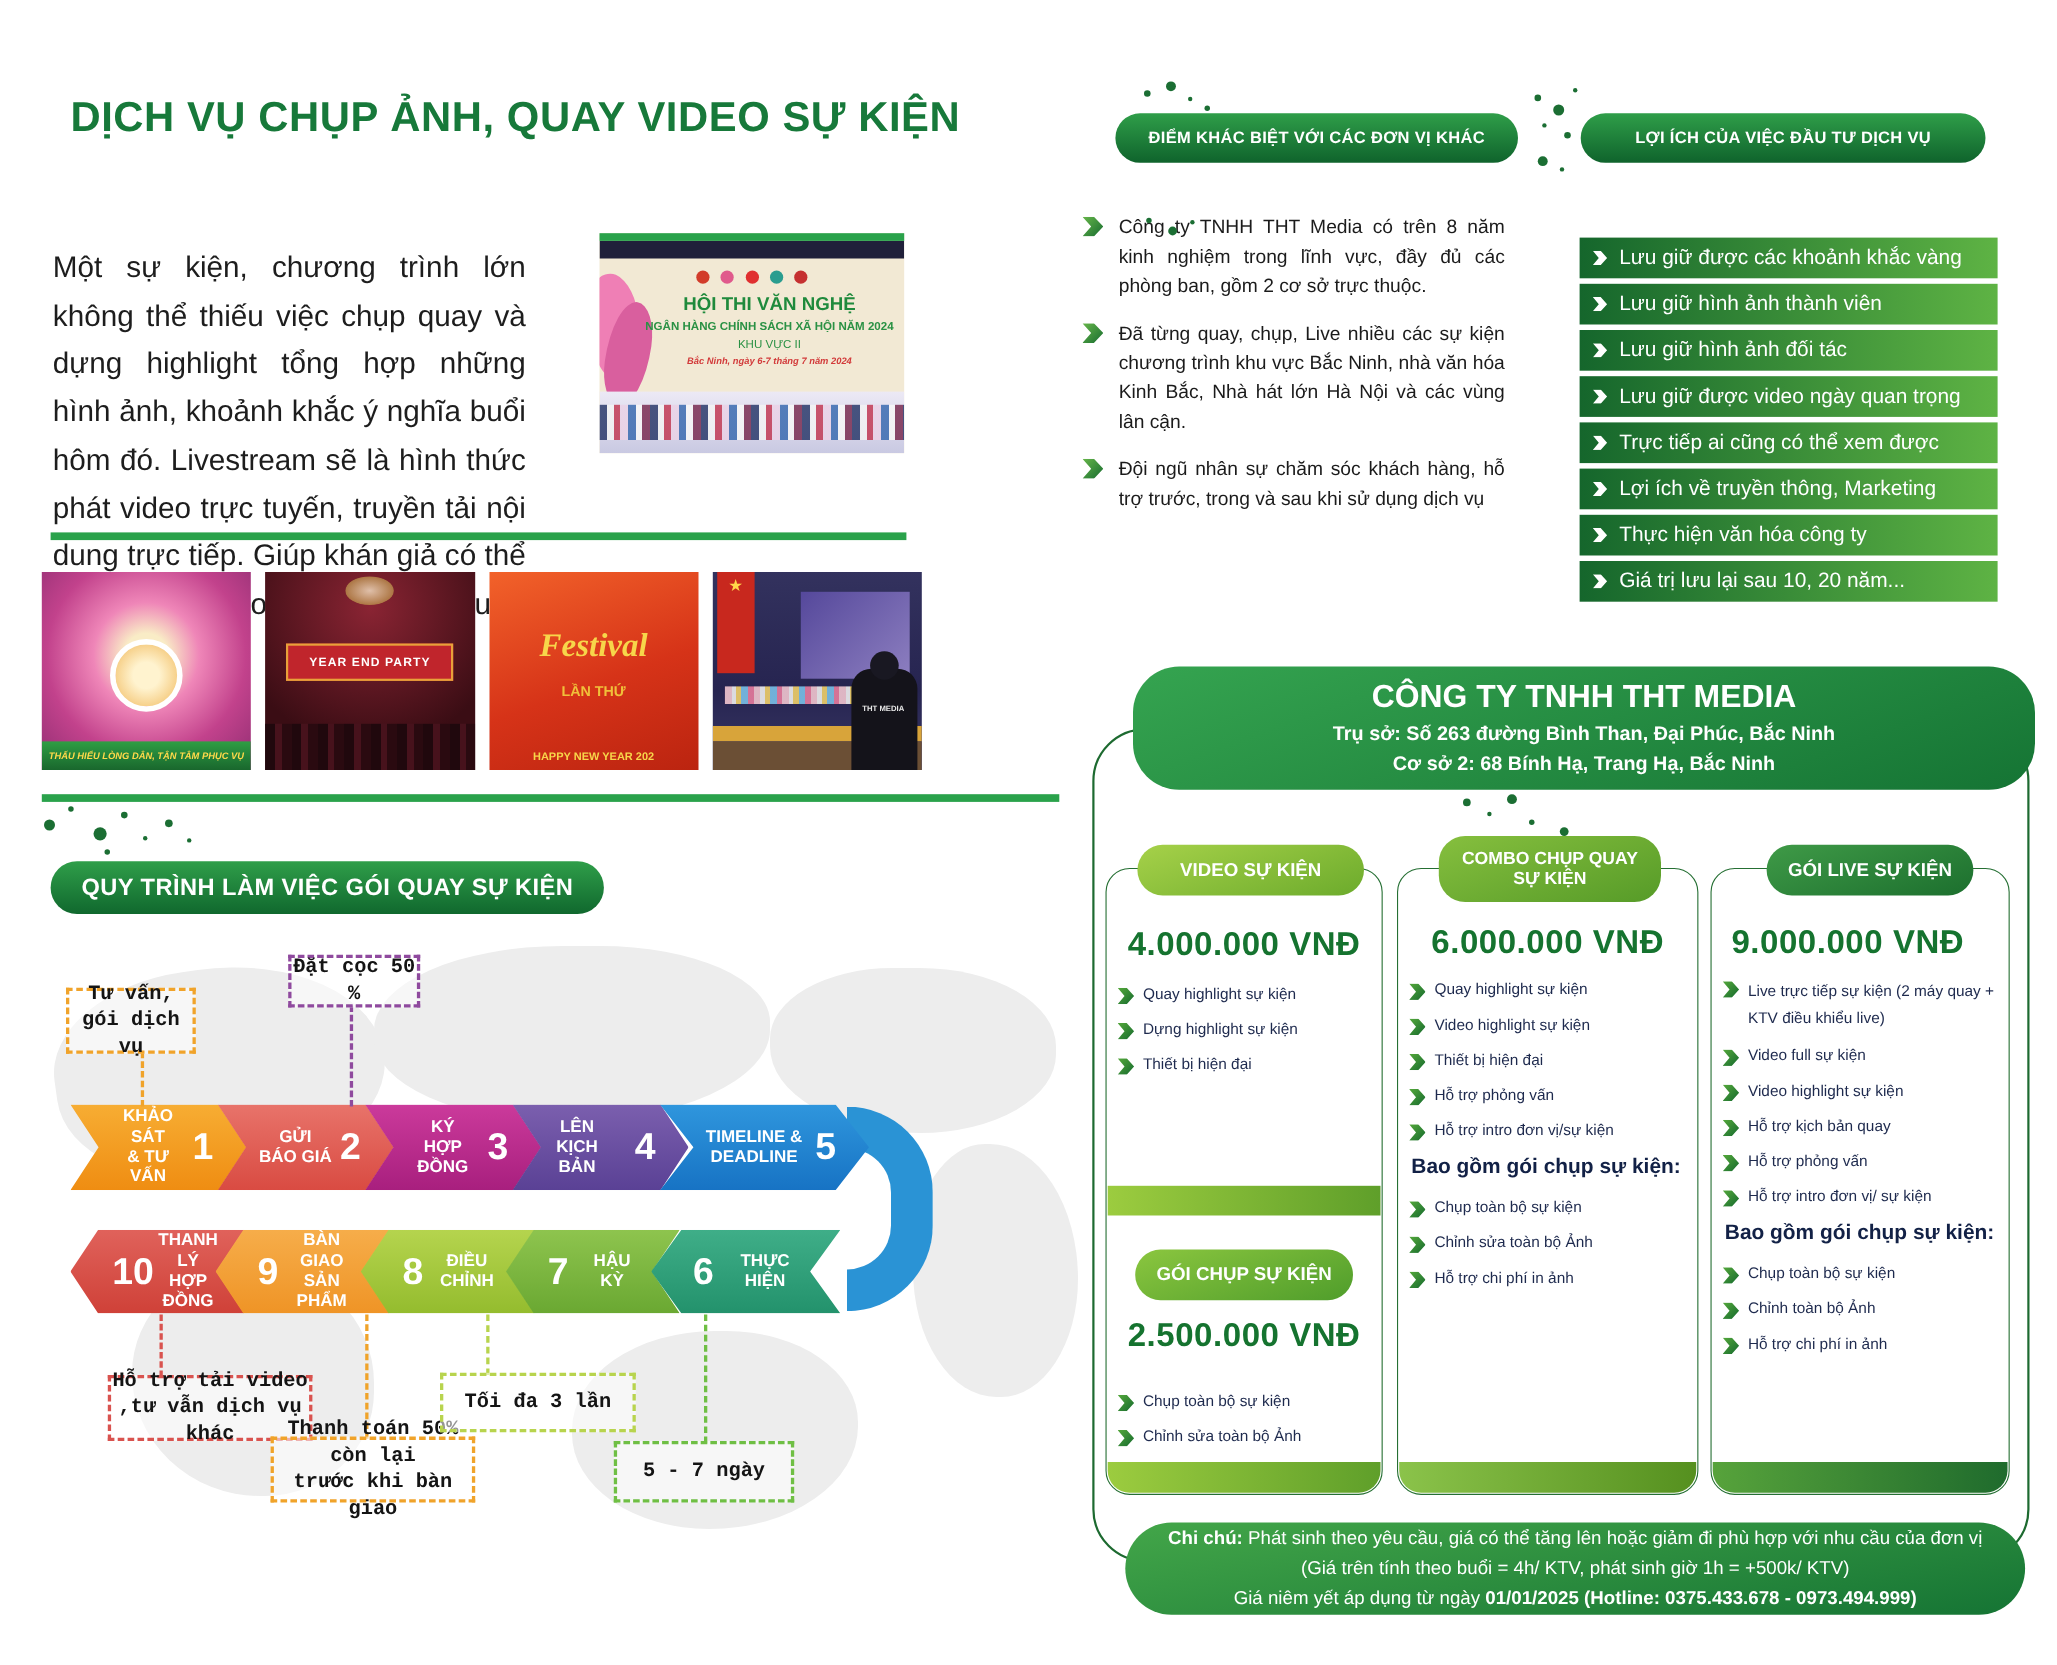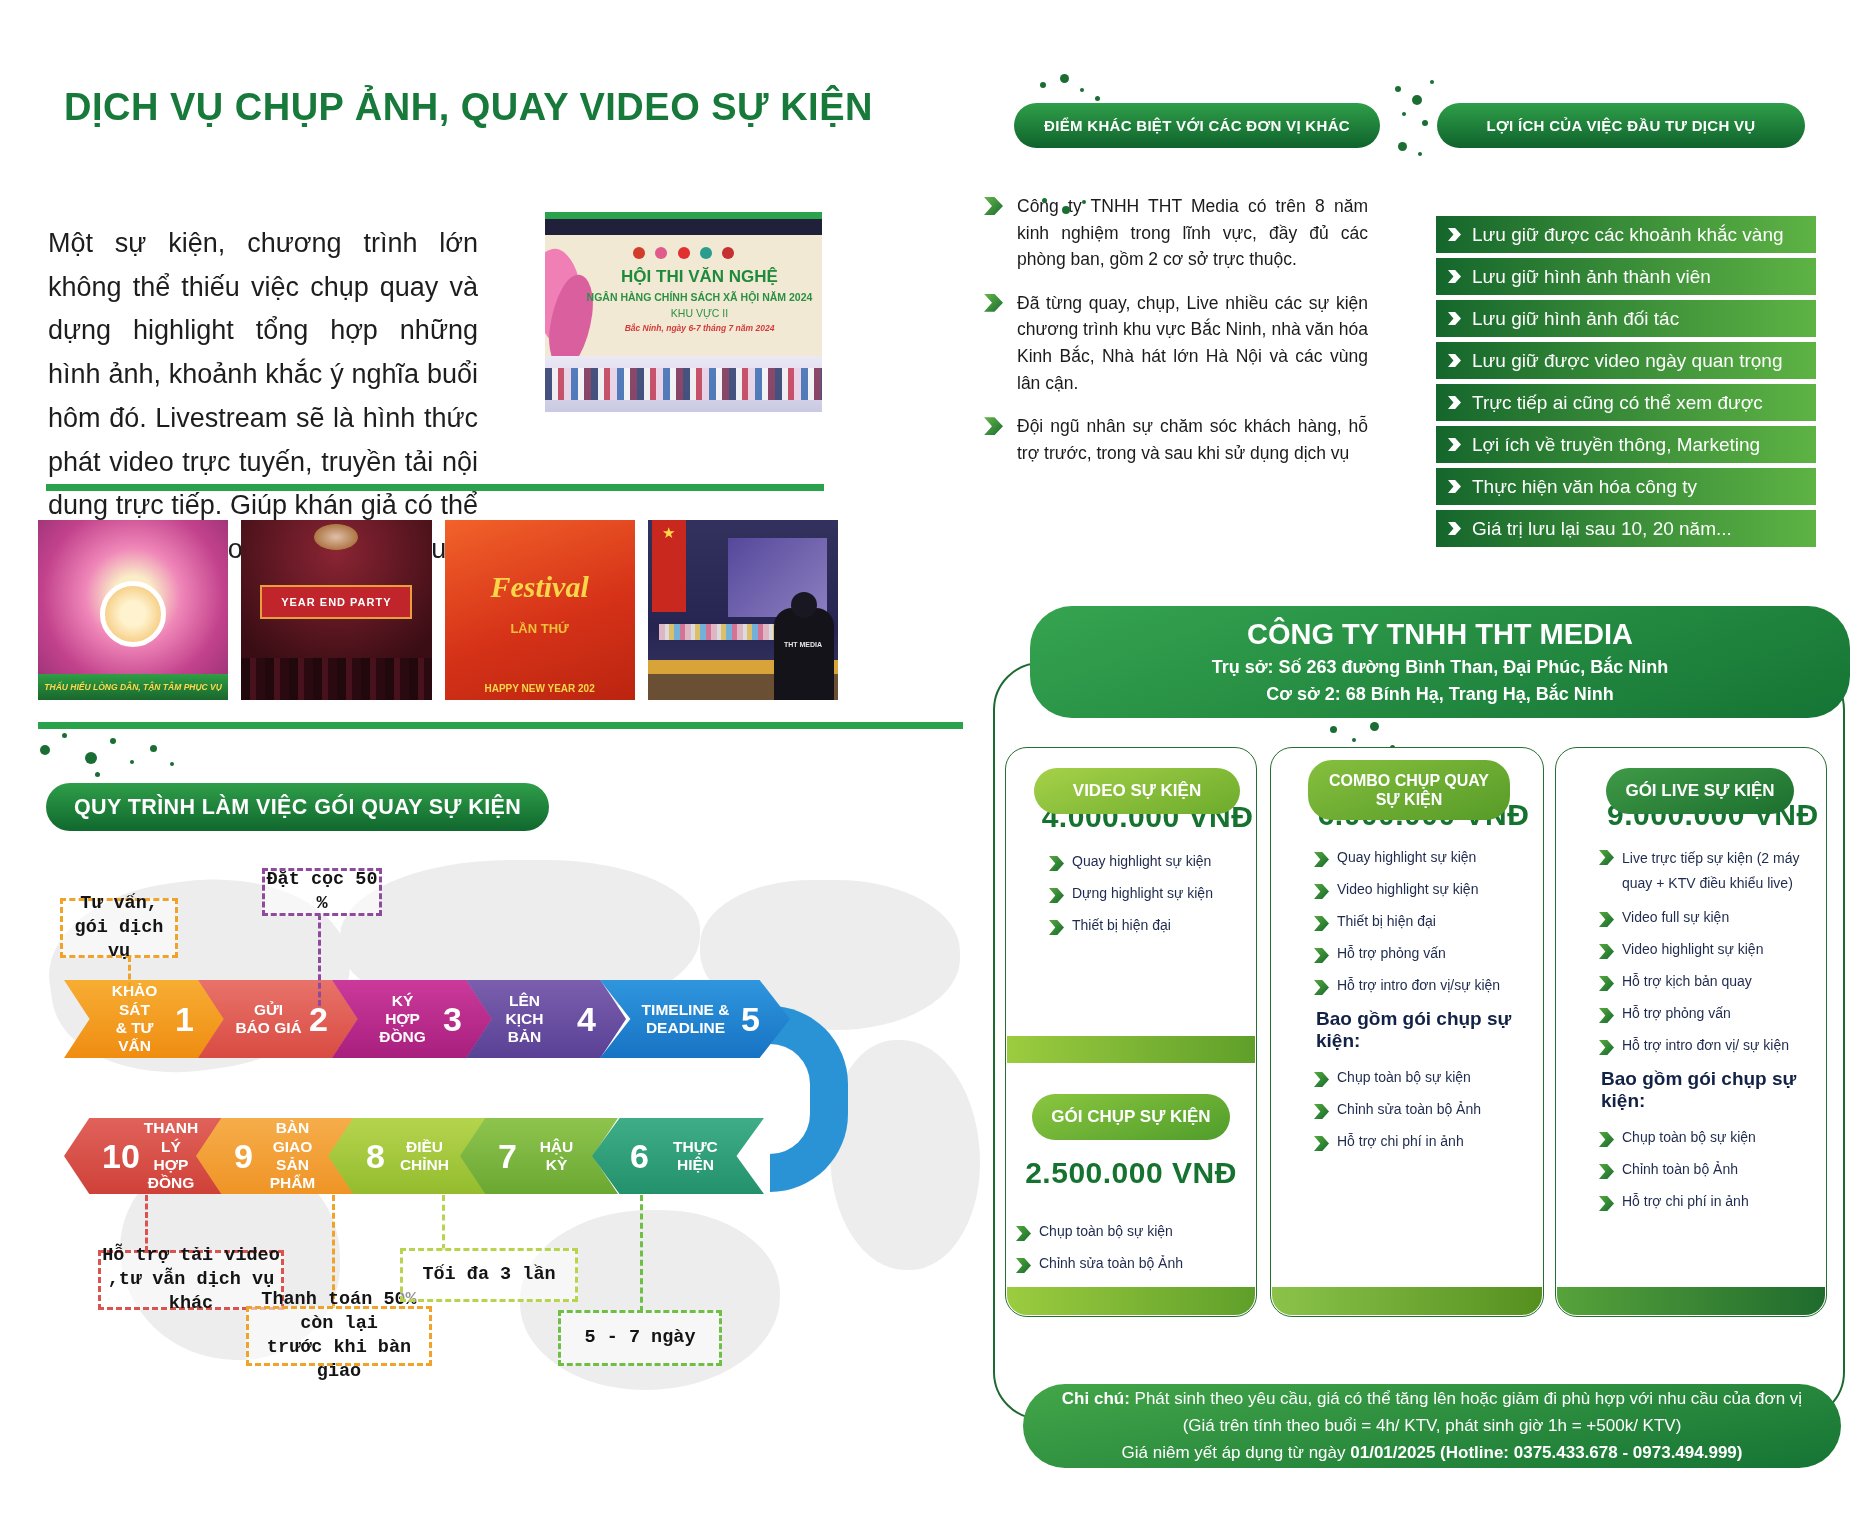--- a/index.html
+++ b/index.html
@@ -66,21 +66,21 @@
   
   .process-pill{position:absolute;left:46px;top:783px;height:48px;padding:0 28px;border-radius:26px;
         background:linear-gradient(180deg,#2f9e49,#10682e);color:#fff;font-weight:bold;font-size:21.5px;
         display:flex;align-items:center;letter-spacing:.4px;z-index:3;}
   .blob{position:absolute;background:#ededed;z-index:0;}
   .step{position:relative;height:78px;display:flex;align-items:center;color:#fff;margin-right:-26px;
         padding-left:34px;padding-right:26px;z-index:2;}
   .row1 .step{clip-path:polygon(0 0,84% 0,100% 50%,84% 100%,0 100%,16% 50%);}
   .row2 .step{clip-path:polygon(16% 0,100% 0,84% 50%,100% 100%,16% 100%,0 50%);height:76px;}
   .flow-row{position:absolute;display:flex;z-index:2;}
-  .row1{left:64px;top:980px;}
+  .row1{left:64px;top:1004px;}
   .row2{left:64px;top:1118px;}
   .step .lbl{flex:1;text-align:center;font-weight:bold;font-size:15.5px;line-height:1.18;}
   .step .num{font-weight:bold;font-size:34px;padding:0 4px;}
   .s1{background:linear-gradient(180deg,#f7ad33,#ef8d12);width:160px;}
   .s2{background:linear-gradient(180deg,#e8736a,#d94b42);width:160px;}
   .s3{background:linear-gradient(180deg,#cb3a9b,#a81f7e);width:160px;}
   .s4{background:linear-gradient(180deg,#7b5fae,#5a4195);width:160px;gap:24px;}
   .s5{background:linear-gradient(180deg,#2f96dd,#1773c4);width:190px;}
   .s10{background:linear-gradient(180deg,#e0625b,#cf4138);width:158px;}
   .s9{background:linear-gradient(180deg,#f6ad4a,#ef9426);width:158px;}
@@ -111,21 +111,21 @@
   .benefits{position:absolute;left:1436px;top:216px;width:380px;}
   .benefit-row{height:37px;margin-bottom:5px;display:flex;align-items:center;gap:11px;padding-left:12px;
         background:linear-gradient(90deg,#15662c,#5eb344);color:#fff;font-size:19px;}
 
   .company-card{position:absolute;left:1030px;top:606px;width:820px;height:112px;border-radius:42px;
         background:linear-gradient(160deg,#35a450,#157434);color:#fff;text-align:center;z-index:2;}
   .company-name{font-size:29px;font-weight:bold;margin-top:12px;}
   .company-addr{font-size:18px;font-weight:bold;margin-top:6px;}
 
   .price-outer{position:absolute;left:993px;top:662px;width:852px;height:758px;border:2px solid #1d6a30;border-radius:48px;z-index:1;}
-  .pkg-col{position:absolute;top:747px;height:570px;border:1.6px solid #256f33;border-radius:22px;background:#fff;z-index:2;padding-left:33px;}
+  .pkg-col{position:absolute;top:789px;height:570px;border:1.6px solid #256f33;border-radius:22px;background:#fff;z-index:2;}
   .col1{left:1005px;width:252px;}
   .col2{left:1270px;width:274px;}
   .col3{left:1555px;width:272px;}
   .pkg-pill{position:absolute;border-radius:24px;color:#fff;font-weight:bold;font-size:17px;display:flex;
         flex-direction:column;align-items:center;justify-content:center;text-align:center;line-height:1.2;z-index:4;}
   .pill-video{left:1034px;top:768px;width:206px;height:46px;background:linear-gradient(160deg,#a6d149,#6cab2c);}
   .pill-combo{left:1308px;top:760px;width:202px;height:60px;background:linear-gradient(160deg,#86bf3e,#569b28);font-size:16px;}
   .pill-live{left:1606px;top:768px;width:188px;height:46px;background:linear-gradient(160deg,#3f9a47,#1c6f2e);}
   .pill-photo{position:absolute;left:26px;top:346px;width:198px;height:46px;border-radius:24px;color:#fff;font-weight:bold;
         font-size:17px;display:flex;align-items:center;justify-content:center;background:linear-gradient(160deg,#8bc63f,#4f9d2b);}

